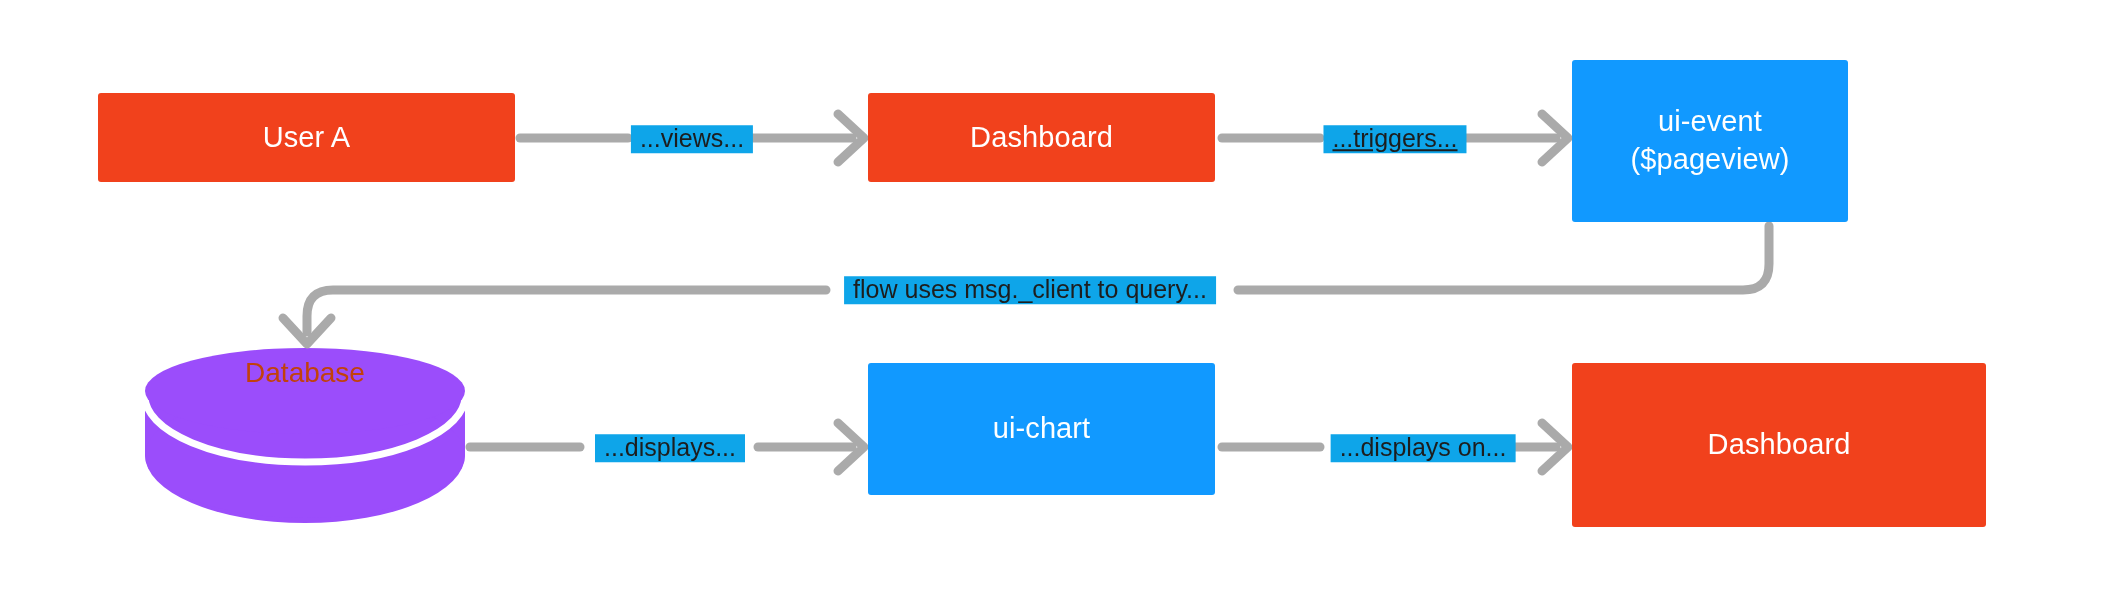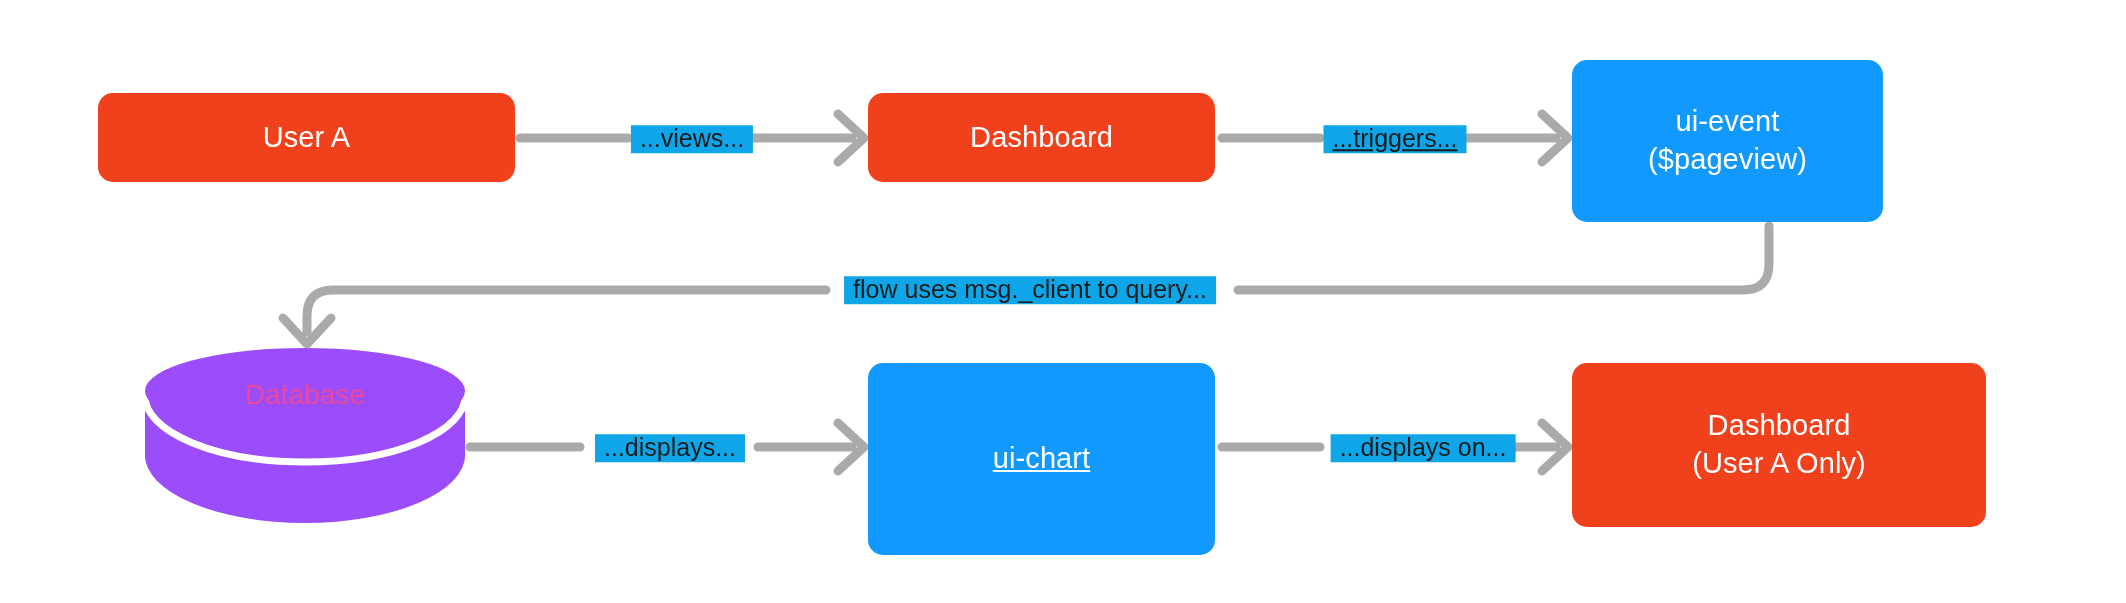--- a/index.html
+++ b/index.html
@@ -25,48 +25,48 @@
     top: 0;
     width: 2126px;
     height: 603px;
   }
   .node {
     position: absolute;
     display: flex;
     flex-direction: column;
     justify-content: center;
     box-sizing: border-box;
-    border-radius: 15px;
+    border-radius: 3px;
     color: #ffffff;
     text-align: center;
     line-height: 1.30;
     letter-spacing: 0.1px;
   }
   .node-line {
     display: block;
     white-space: nowrap;
   }
   .node.orange { background: #f1411c; }
   .node.blue   { background: #1199ff; }
 
   
   #node-user-a        { left: 98px;  top: 93px;  width: 417px; height: 89px;  font-size: 29px; }
   #node-dashboard     { left: 868px; top: 93px;  width: 347px; height: 89px;  font-size: 29px; }
-  #node-ui-event      { left: 1572px;top: 60px;  width: 311px; height: 162px; font-size: 29px; }
-  #node-ui-chart      { left: 868px; top: 363px; width: 347px; height: 192px; font-size: 29px; text-decoration: underline; }
+  #node-ui-event      { left: 1572px;top: 60px;  width: 276px; height: 162px; font-size: 29px; }
+  #node-ui-chart      { left: 868px; top: 363px; width: 347px; height: 132px; font-size: 29px; }
   #node-dashboard-2   { left: 1572px;top: 363px; width: 414px; height: 164px; font-size: 29px; }
 
   
   #node-database-label {
     position: absolute;
     left: 145px;
-    top: 378px;
+    top: 356px;
     width: 320px;
     text-align: center;
-    color: #ec4899;
+    color: #c2410c;
     font-size: 28px;
     line-height: 1.2;
     pointer-events: none;
   }
 
   
   .edge-label {
     position: absolute;
     color: #1d1d1d;
     font-size: 25px;
@@ -149,21 +149,20 @@
   <div id="node-database-label">
     <span class="node-line">Database</span>
   </div>
 
   <div class="node blue" id="node-ui-chart">
     <span class="node-line">ui-chart</span>
   </div>
 
   <div class="node orange" id="node-dashboard-2">
     <span class="node-line">Dashboard</span>
-    <span class="node-line">(User A Only)</span>
   </div>
 
   <div class="edge-label" id="edge-label-views">...views...</div>
   <div class="edge-label" id="edge-label-triggers">...triggers...</div>
   <div class="edge-label" id="edge-label-query">flow uses msg._client to query...</div>
   <div class="edge-label" id="edge-label-populates">...displays...</div>
   <div class="edge-label" id="edge-label-displays">...displays on...</div>
 
 </div>
 

